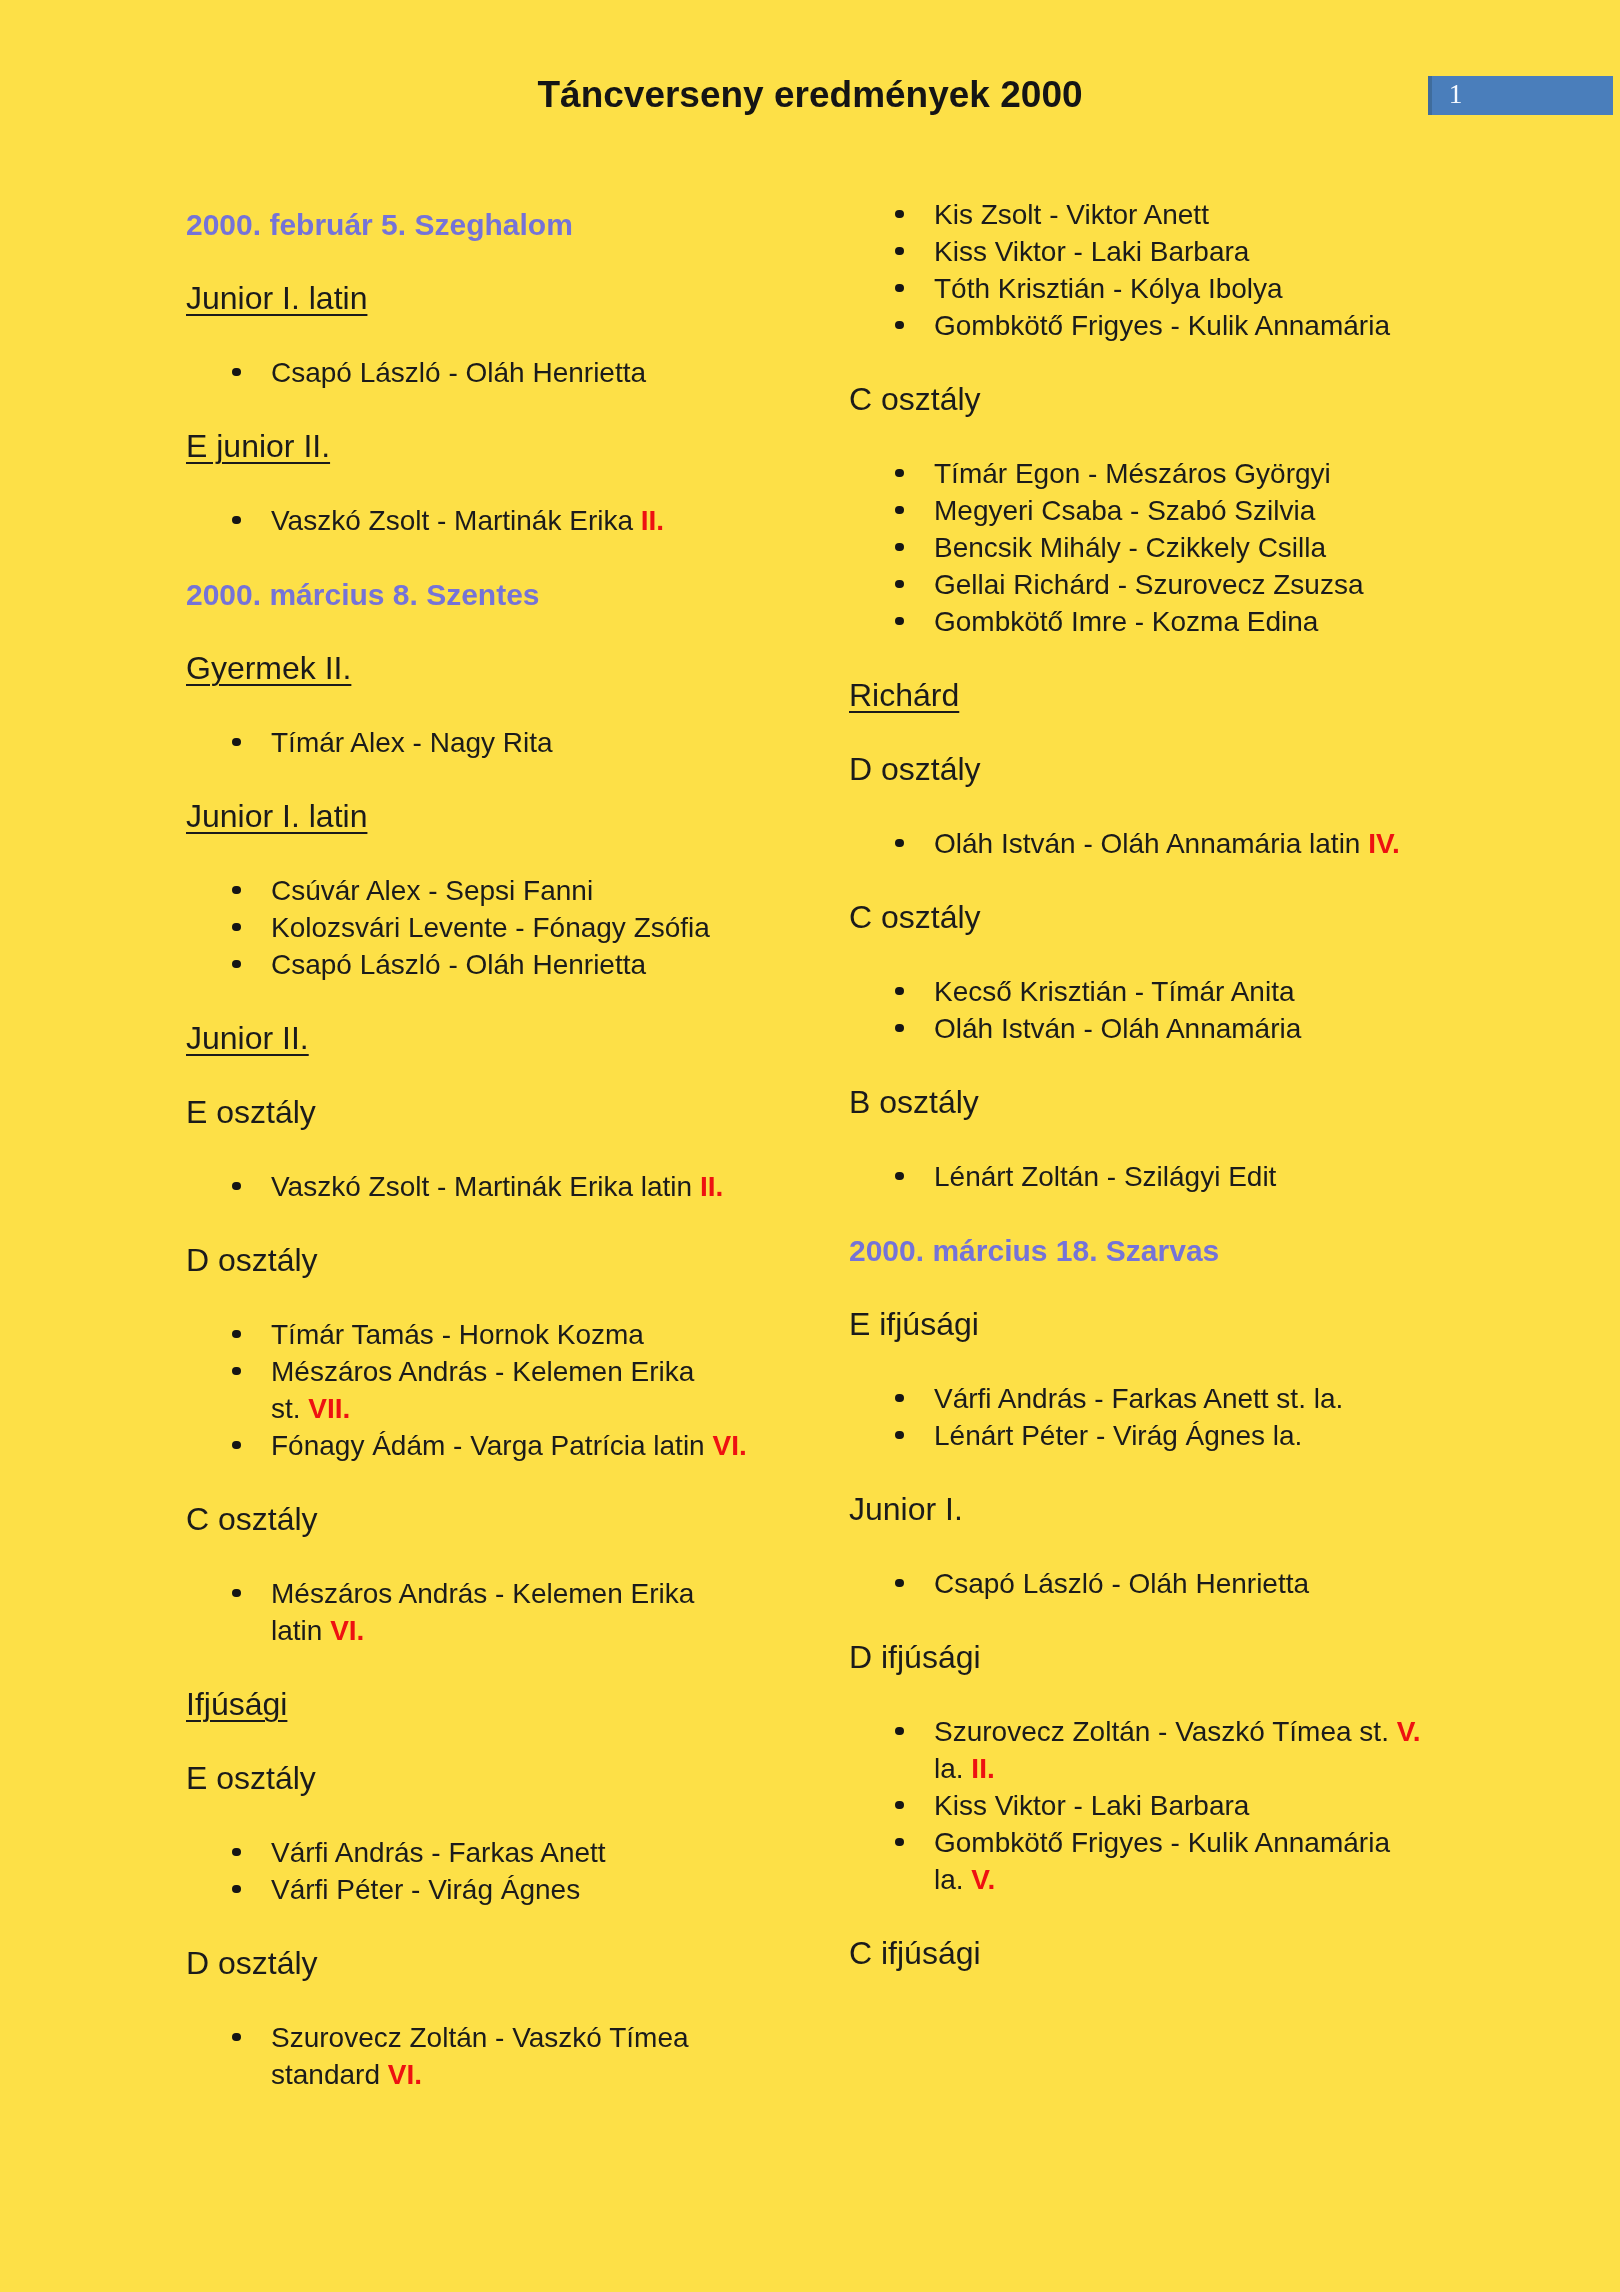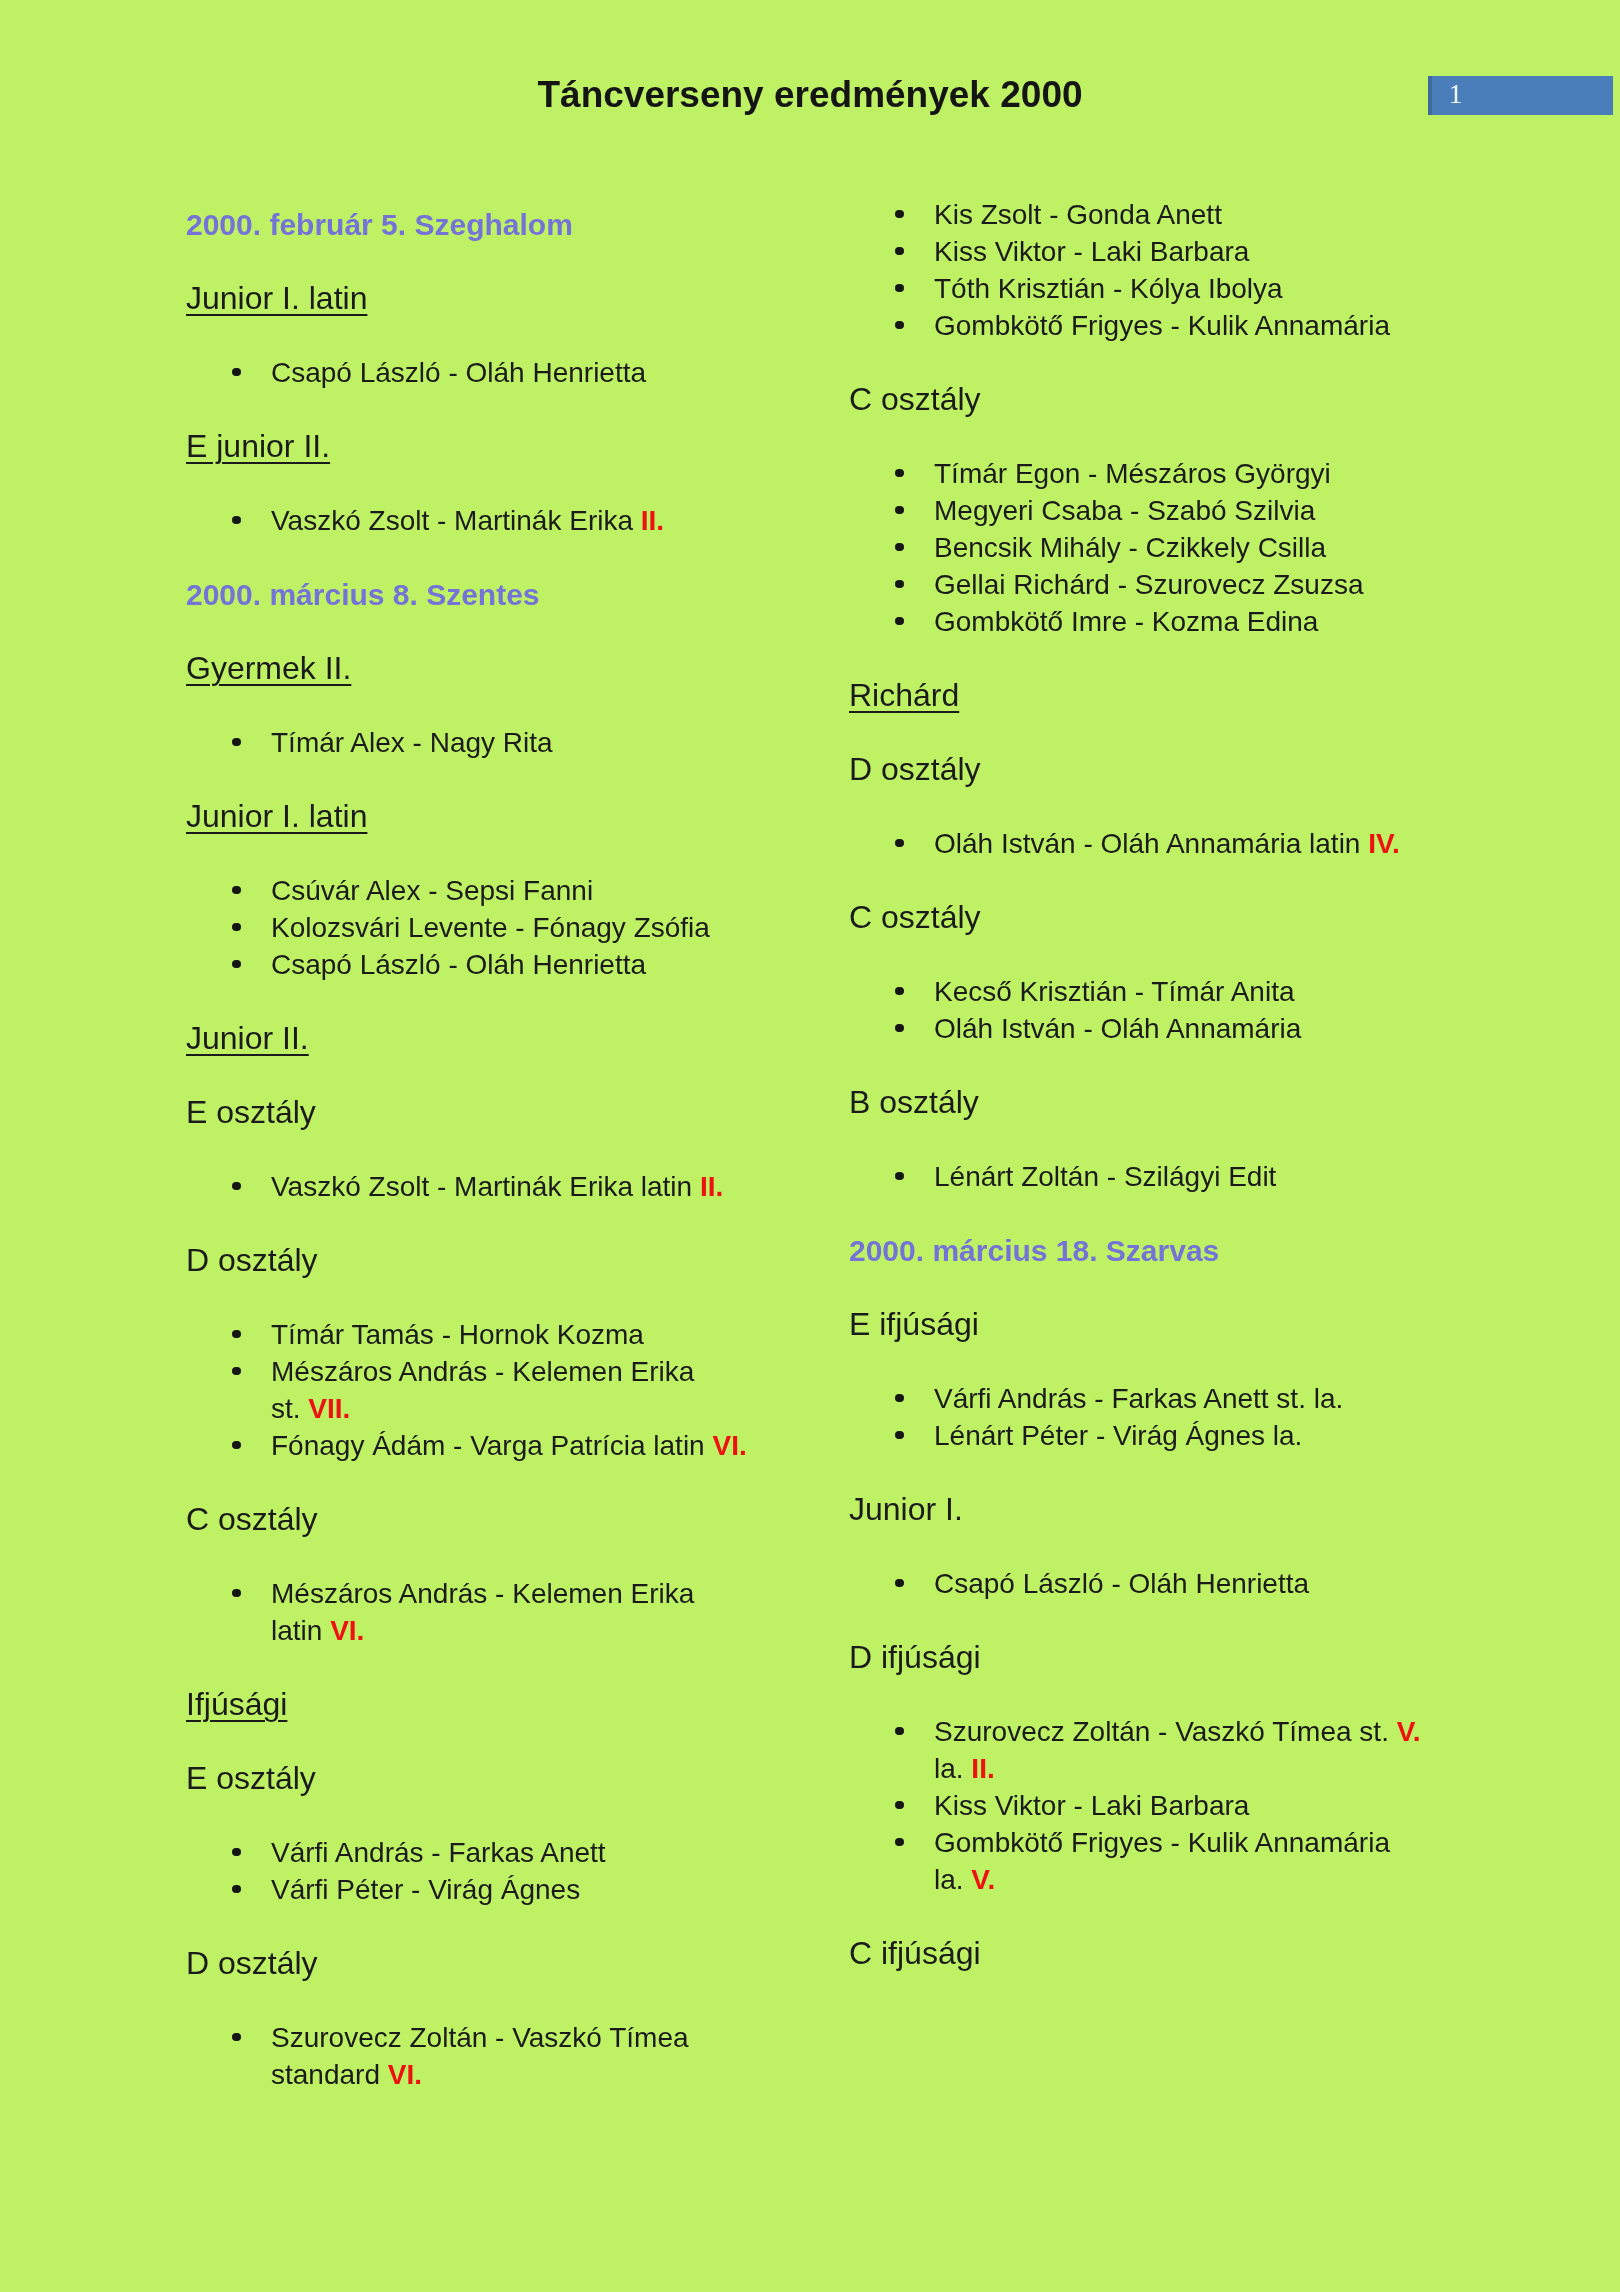--- a/index.html
+++ b/index.html
@@ -8,21 +8,21 @@
     --pagebox-blue:#4a7ebb;
     --pagebox-edge:#3f6c9c;
     --text-color:#1b1b1b;
   }
   html,body{margin:0;padding:0;}
   body{background:#ffffff;}
   .page{
     position:relative;
     width:1620px;
     height:2293px;
-    background:#bef264;
+    background:#fde047;
     font-family:"Liberation Sans","DejaVu Sans",sans-serif;
     color:var(--text-color);
     overflow:hidden;
   }
   .doc-title{
     position:absolute;
     top:74px;
     left:0;
     width:100%;
     text-align:center;
@@ -148,21 +148,21 @@
         <li><span>Várfi András - Farkas Anett</span></li>
         <li><span>Várfi Péter - Virág Ágnes</span></li>
       </ul>
       <div class="subheading">D osztály</div>
       <ul class="results">
         <li><span>Szurovecz Zoltán - Vaszkó Tímea</span><br><span>standard </span><strong class="placement">VI.</strong></li>
       </ul>
     </div>
   <div class="col col-right">
       <ul class="results">
-        <li><span>Kis Zsolt - Gonda Anett</span></li>
+        <li><span>Kis Zsolt - Viktor Anett</span></li>
         <li><span>Kiss Viktor - Laki Barbara</span></li>
         <li><span>Tóth Krisztián - Kólya Ibolya</span></li>
         <li><span>Gombkötő Frigyes - Kulik Annamária</span></li>
       </ul>
       <div class="subheading">C osztály</div>
       <ul class="results">
         <li><span>Tímár Egon - Mészáros Györgyi</span></li>
         <li><span>Megyeri Csaba - Szabó Szilvia</span></li>
         <li><span>Bencsik Mihály - Czikkely Csilla</span></li>
         <li><span>Gellai Richárd - Szurovecz Zsuzsa</span></li>

